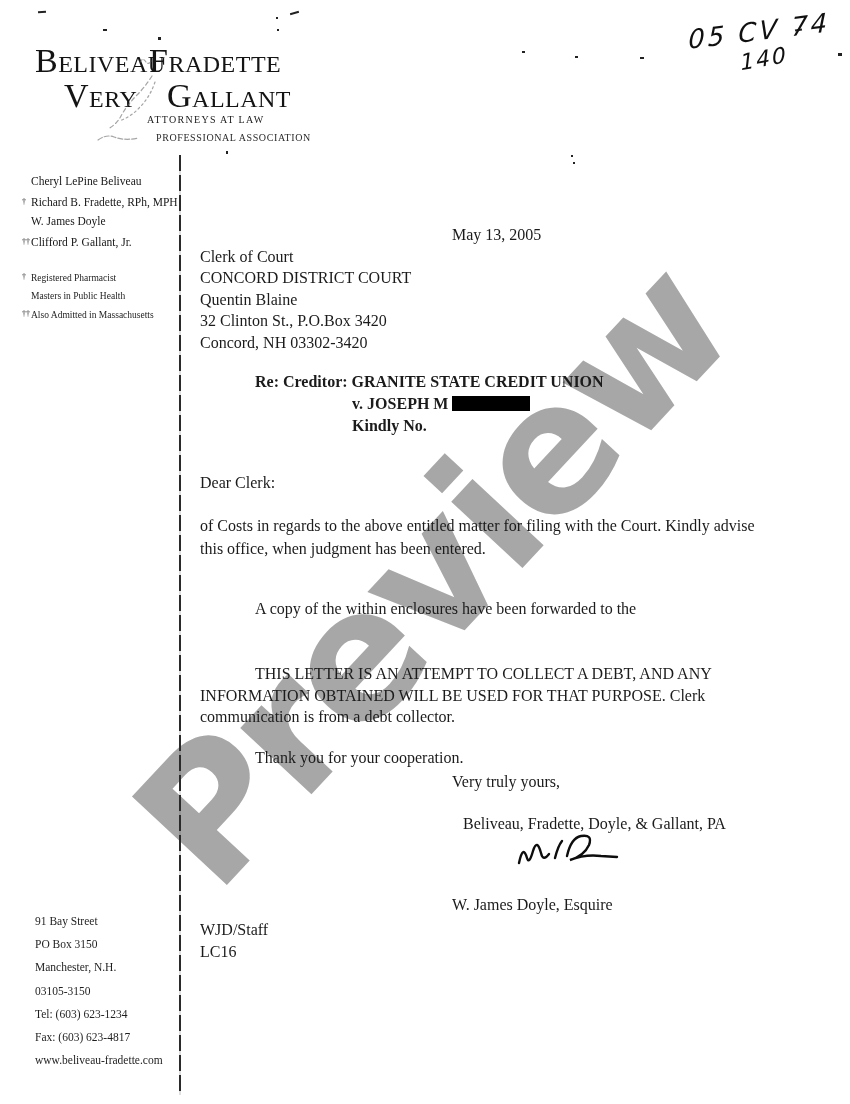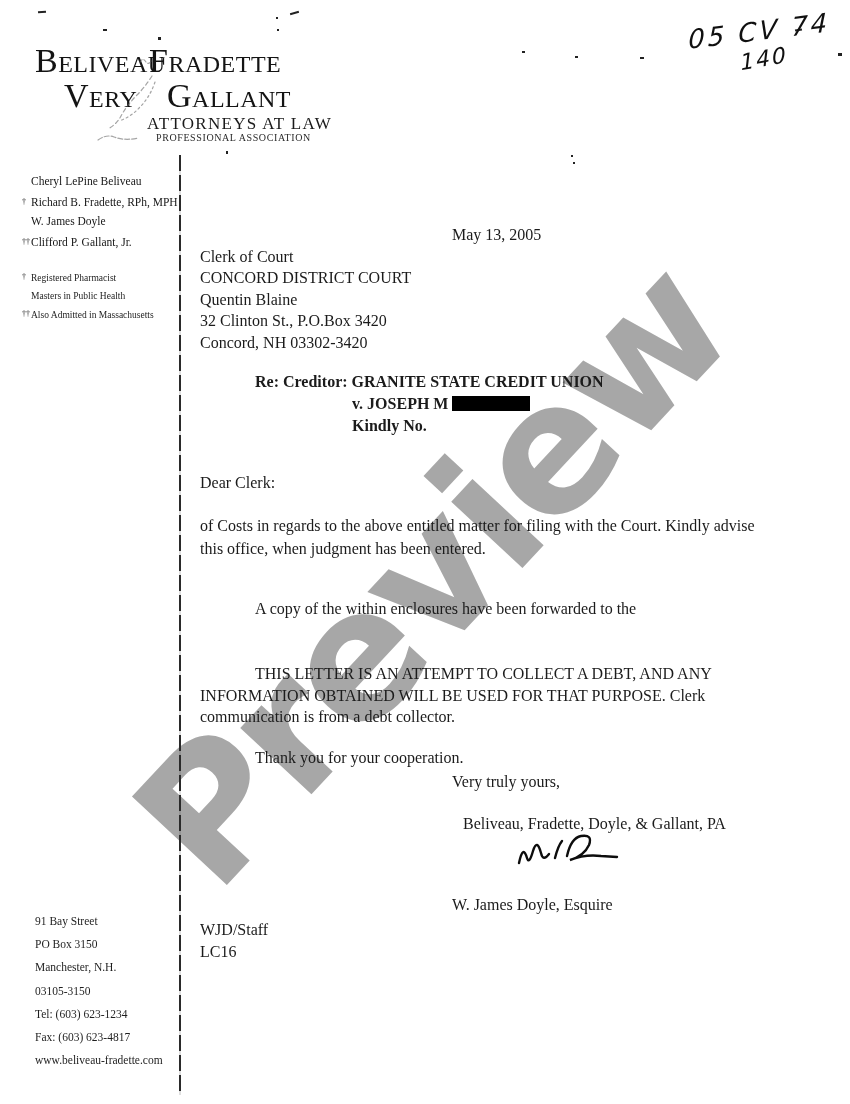--- a/index.html
+++ b/index.html
@@ -12,21 +12,21 @@
   
   #watermark{
     position:absolute;left:432px;top:575px;z-index:1;
     transform:translate(-50%,-50%) rotate(-47deg);
     font-family:"DejaVu Sans",sans-serif;font-weight:bold;
     font-size:178px;letter-spacing:-5px;white-space:nowrap;
     color:rgba(148,148,148,0.82);
   }
   
   .logo-word{font-variant:small-caps;font-size:34px;color:#141414;letter-spacing:0.5px;line-height:1;}
-  .logo-tag1{font-size:17px;letter-spacing:1.3px;color:#1a1a1a;}
+  .logo-tag1{font-size:10px;letter-spacing:1.3px;color:#1a1a1a;}
   .logo-tag2{font-size:10px;letter-spacing:0.6px;color:#2a2a2a;}
   
   .att-row{font-size:11.5px;line-height:19.5px;white-space:nowrap;color:#161616;}
   .fn-row{font-size:9.5px;line-height:17.5px;white-space:nowrap;color:#232323;}
   .marker{display:inline-block;width:9px;margin-left:-9px;font-size:8px;vertical-align:2px;text-align:left;}
   .foot-row{font-size:11.5px;line-height:23.2px;white-space:nowrap;color:#1e1e1e;}
   #vrule{
     position:absolute;z-index:2;left:179px;top:155px;width:2px;height:940px;
     background:repeating-linear-gradient(to bottom,#2a2a2a 0 16px,rgba(42,42,42,0.15) 16px 20px);
   }

